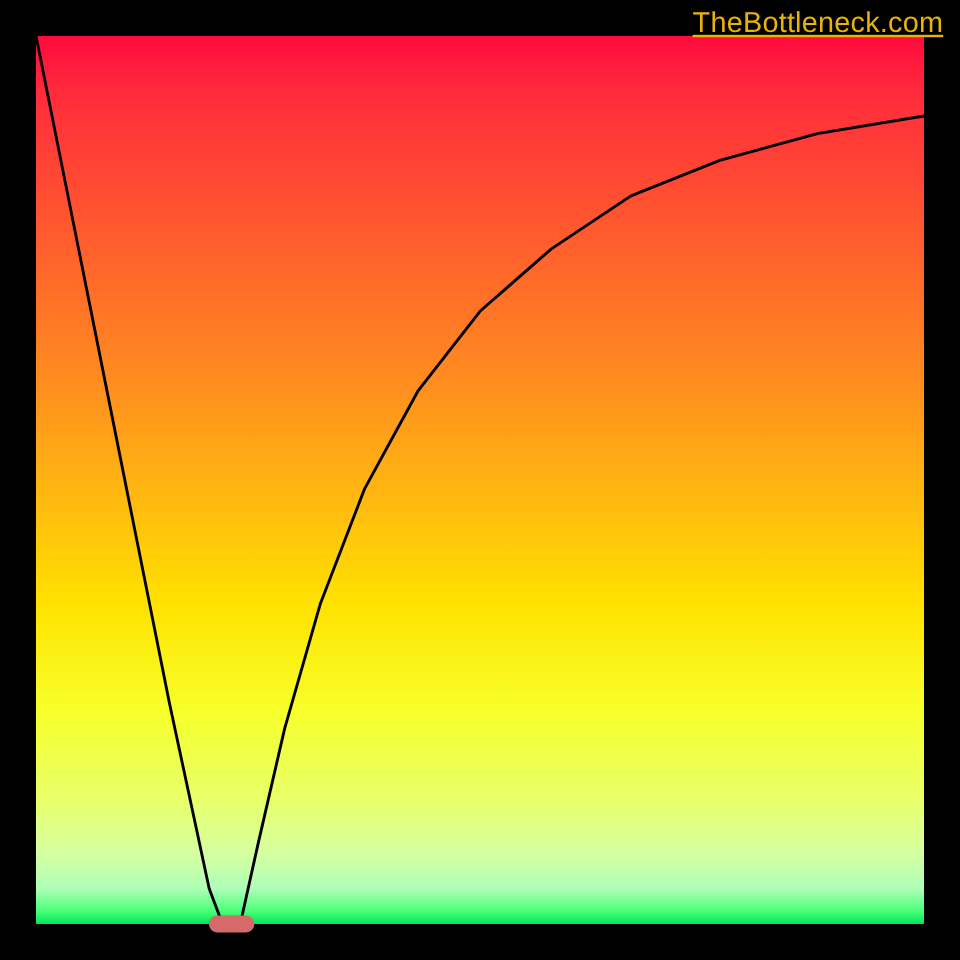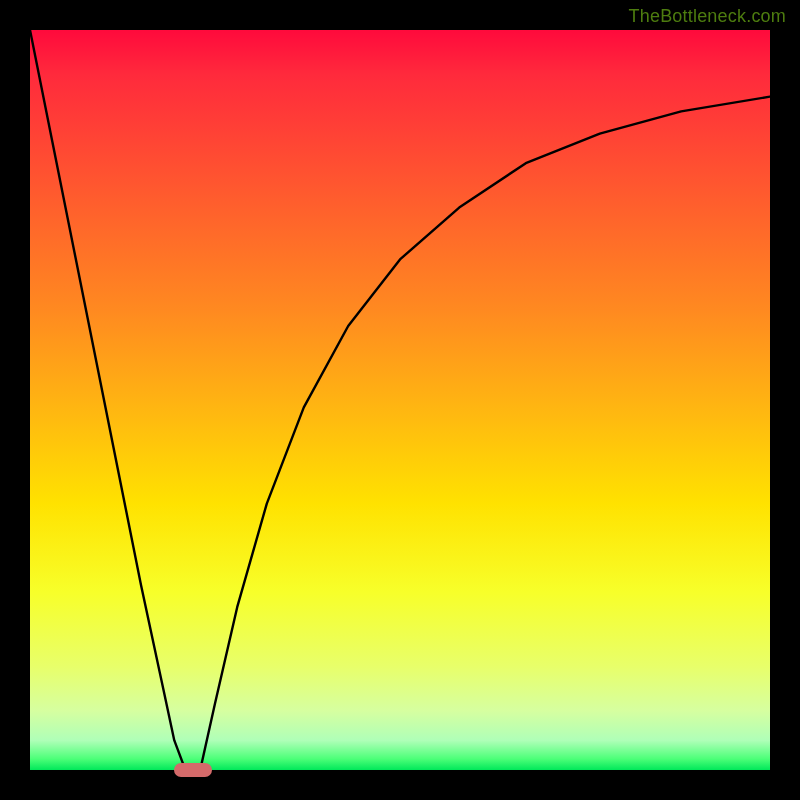--- a/index.html
+++ b/index.html
@@ -47,24 +47,25 @@
     left: 0;
     top: 0;
     width: 740px;
     height: 740px;
     display: block;
   }
   .watermark {
     position: absolute;
     top: 6px;
     right: 14px;
-    color: #4d7c0f;
-    font-size: 18px;
+    color: #eab308;
+    font-size: 24px;
     letter-spacing: 0.2px;
     user-select: none;
+    text-decoration: underline;
   }
   .minimum-marker {
     position: absolute;
     width: 38px;
     height: 14px;
     background: #d46a6a;
     border-radius: 7px;
     transform: translate(-50%, -50%);
   }
 </style>

